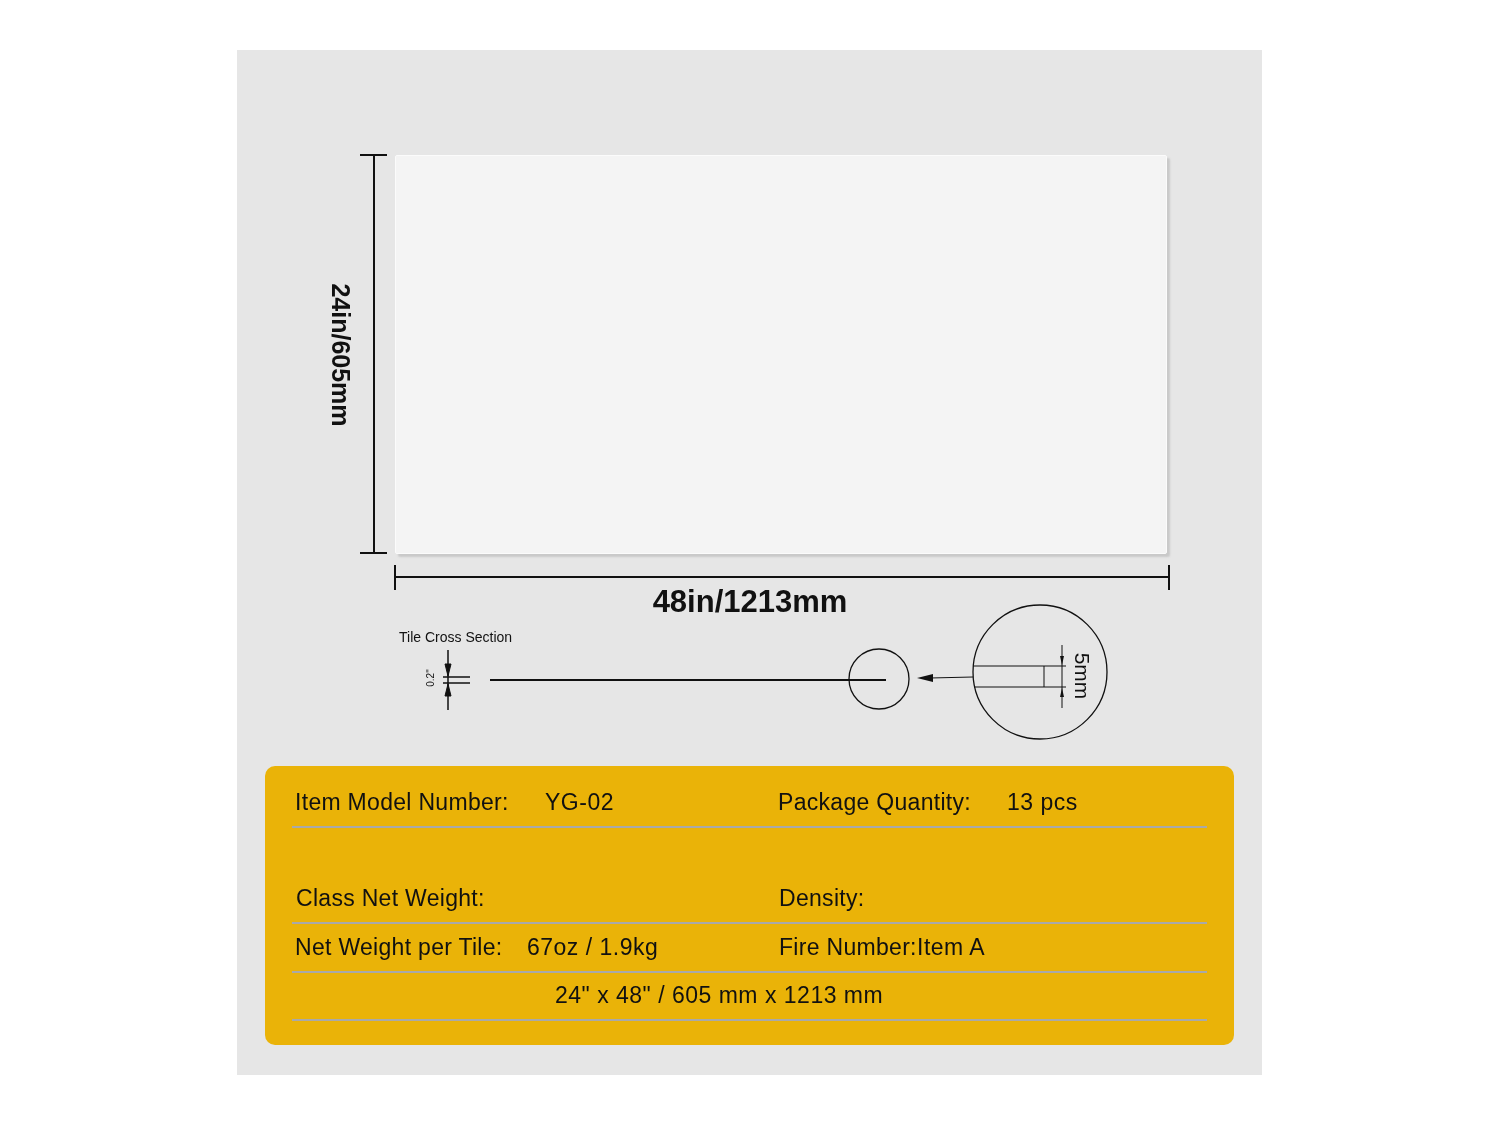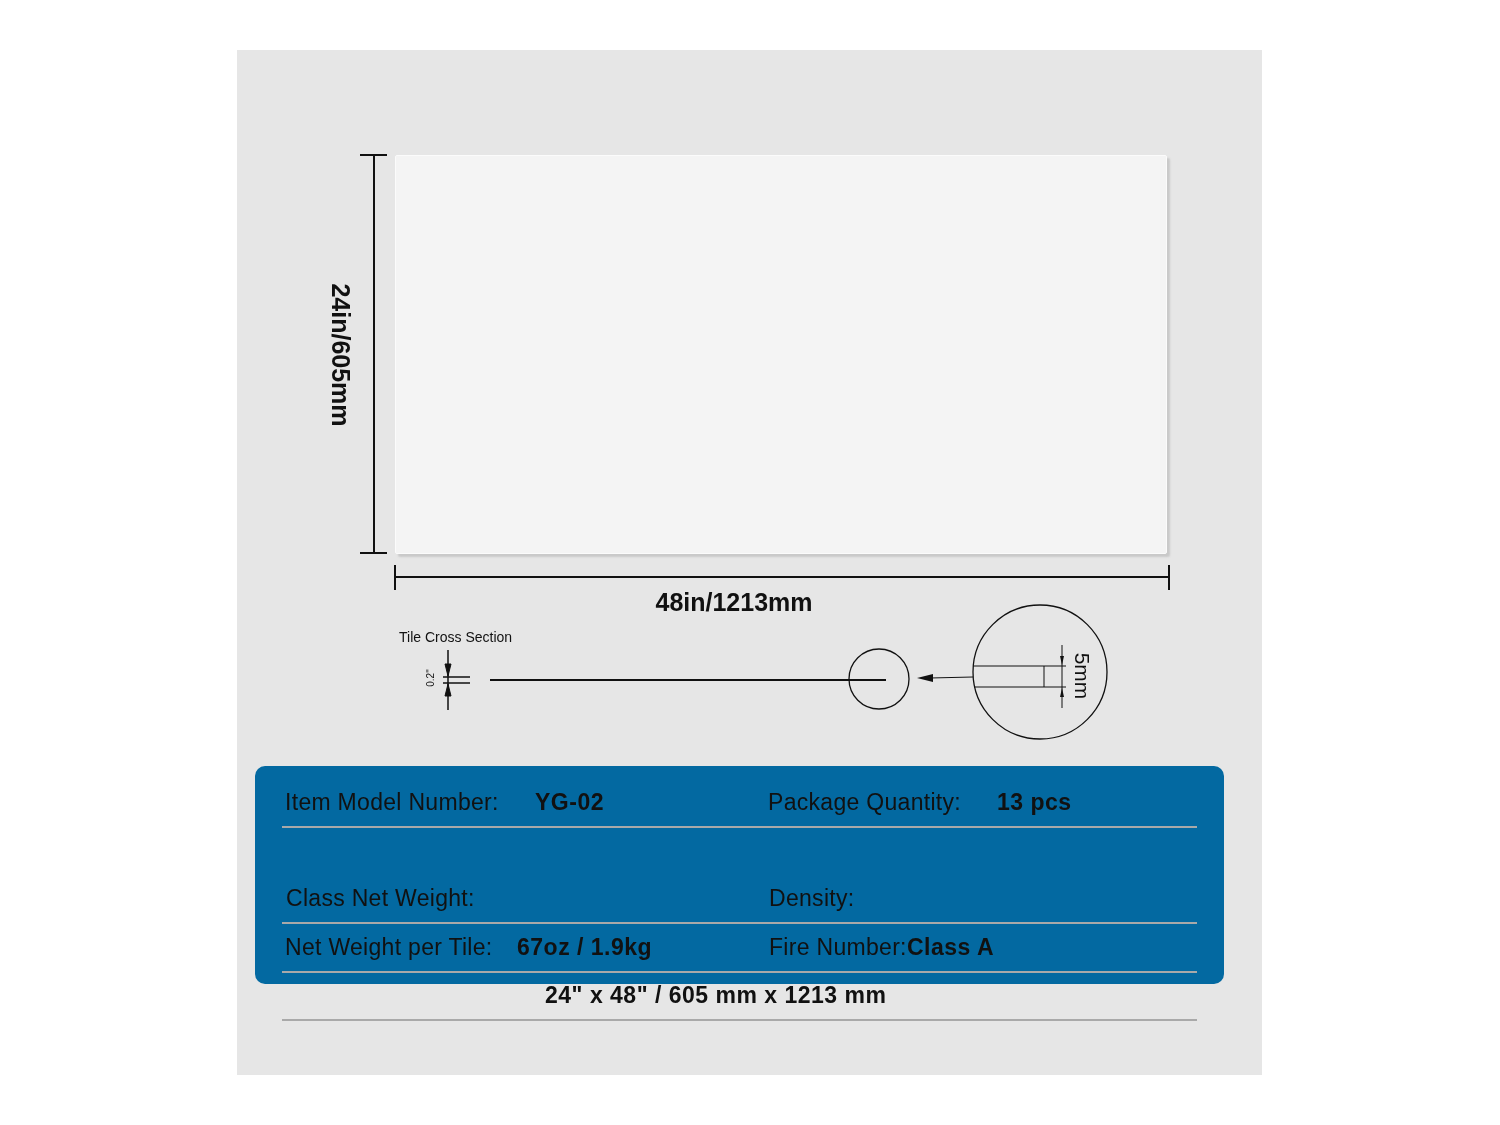--- a/index.html
+++ b/index.html
@@ -3,34 +3,34 @@
 <meta charset="utf-8">
 <style>
   html, body { margin:0; padding:0; }
   body { width:1500px; height:1125px; background:#ffffff; position:relative; overflow:hidden;
          font-family:"Liberation Sans", sans-serif; color:#111; }
   .panel { position:absolute; left:237px; top:50px; width:1025px; height:1025px; background:#e6e6e6; }
   .tile { position:absolute; left:395px; top:155px; width:770px; height:397px; background:#f4f4f4;
           border:1px solid #fbfbfb; box-shadow:3px 3px 2px #c9c9c9; border-radius:2px; }
   .vlabel { position:absolute; left:340px; top:355px; transform:translate(-50%,-50%) rotate(90deg);
             font-weight:bold; font-size:25px; white-space:nowrap; }
-  .hlabel { position:absolute; left:734px; top:602px; transform:translate(-50%,-50%);
-            font-weight:bold; font-size:25px; white-space:nowrap; }
+  .hlabel { position:absolute; left:750px; top:602px; transform:translate(-50%,-50%);
+            font-weight:bold; font-size:31px; white-space:nowrap; }
   .xs-title { position:absolute; left:399px; top:629px; font-size:14px; }
   .xs-thick { position:absolute; left:430px; top:678px; transform:translate(-50%,-50%) rotate(-90deg);
               font-size:10px; white-space:nowrap; }
   .mm-label { position:absolute; left:1082px; top:676px; transform:translate(-50%,-50%) rotate(90deg);
               font-size:21px; white-space:nowrap; }
   svg.drawing { position:absolute; left:0; top:0; }
-  .specs { position:absolute; left:255px; top:766px; width:969px; height:218px; background:#0369a1;
+  .specs { position:absolute; left:265px; top:766px; width:969px; height:279px; background:#eab308;
            border-radius:10px; }
   .row { position:absolute; left:27px; width:915px; height:48px; border-bottom:2px solid #a9a9a9; }
   .cell { position:absolute; top:0; height:48px; line-height:48px; font-size:23px; white-space:nowrap; }
   .lbl { letter-spacing:0.3px; }
-  .val { font-weight:bold; letter-spacing:0.5px; }
+  .val { font-weight:normal; letter-spacing:0.5px; }
 </style>
 </head>
 <body>
 
 <div class="panel"></div>
 
 <div class="tile"></div>
 
 <svg class="drawing" width="1500" height="1125">
 
@@ -88,18 +88,18 @@
     <span class="cell val" style="left:715px">13 pcs</span>
   </div>
   <div class="row" style="top:108px">
     <span class="cell lbl" style="left:4px">Class Net Weight:</span>
     <span class="cell lbl" style="left:487px">Density:</span>
   </div>
   <div class="row" style="top:157px">
     <span class="cell lbl" style="left:3px">Net Weight per Tile:</span>
     <span class="cell val" style="left:235px">67oz / 1.9kg</span>
     <span class="cell lbl" style="left:487px">Fire Number:</span>
-    <span class="cell val" style="left:625px">Class A</span>
+    <span class="cell val" style="left:625px">Item A</span>
   </div>
   <div class="row" style="top:205px">
     <span class="cell val" style="left:263px">24" x 48" / 605 mm x 1213 mm</span>
   </div>
 </div>
 
 </body></html>

